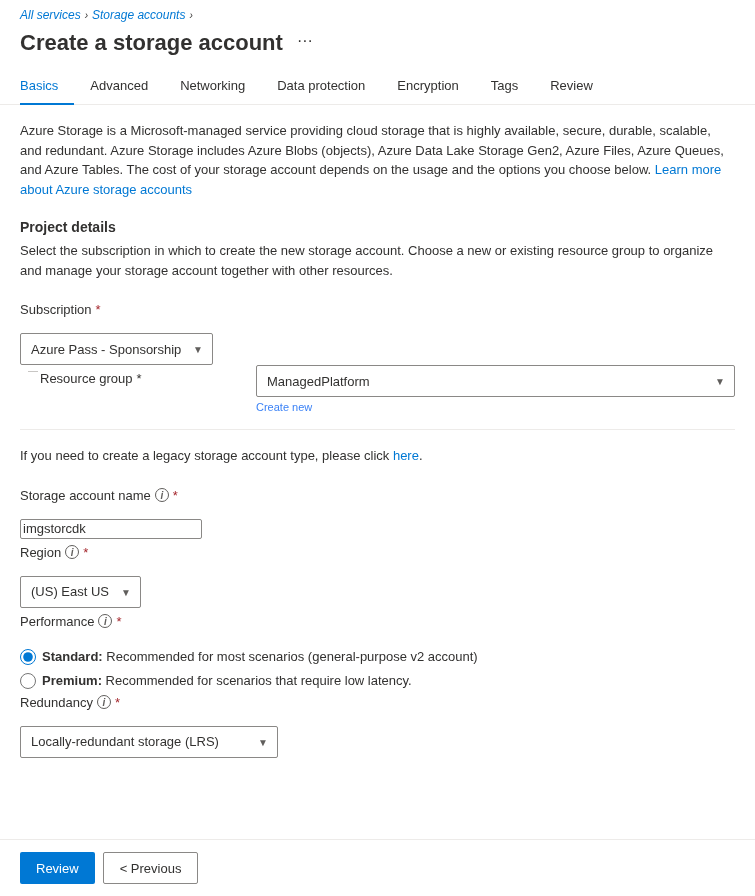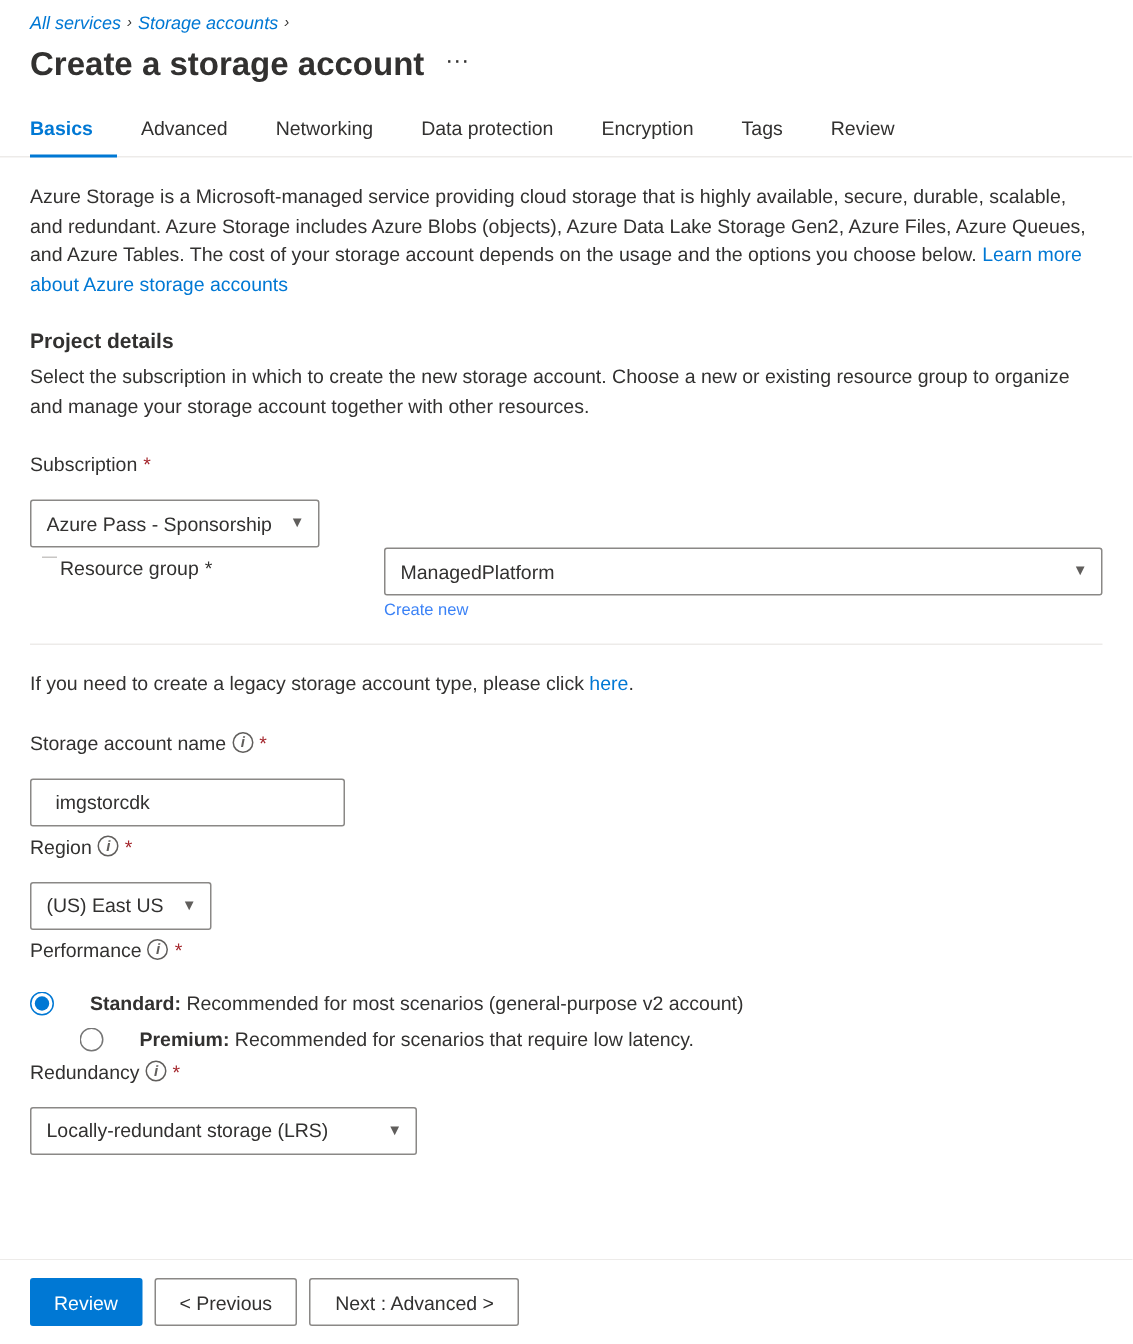--- a/index.html
+++ b/index.html
@@ -55,21 +55,21 @@
       font-size: 13px;
       color: #323130;
       border-bottom: 2px solid transparent;
       margin-bottom: -1px;
       white-space: nowrap;
     }
     .tab:first-child { padding-left: 0; }
     .tab.active {
       color: #0078d4;
       border-bottom: 2px solid #0078d4;
-      font-weight: 700;
+      font-weight: 400;
     }
     .content {
       padding: 16px 20px;
     }
     .description {
       font-size: 13px;
       color: #323130;
       line-height: 1.5;
       margin-bottom: 20px;
     }
@@ -146,26 +146,26 @@
       position: absolute;
       right: 10px;
       top: 50%;
       transform: translateY(-50%);
       pointer-events: none;
       color: #605e5c;
       font-size: 10px;
     }
     .text-input {
       width: 100%;
-      padding: 6px 16px;
+      padding: 6px 2px;
       border: 1px solid #8a8886;
       border-radius: 2px;
       font-size: 13px;
       color: #323130;
-      height: 32px;
+      height: 20px;
     }
     .create-new-link {
       color: #3b82f6;
       text-decoration: none;
       font-size: 11px;
       cursor: pointer;
       margin-top: 4px;
     }
     .resource-group-row {
       display: flex;
@@ -225,24 +225,23 @@
     }
     .radio-group {
       display: flex;
       flex-direction: column;
       gap: 8px;
       padding-top: 4px;
     }
     .radio-option {
       display: flex;
       align-items: center;
-      gap: 24px;
-      cursor: pointer;
-      font-size: 13px;
-      justify-content: center;
+      gap: 6px;
+      cursor: pointer;
+      font-size: 13px;
     }
     .radio-input {
       width: 16px;
       height: 16px;
       cursor: pointer;
       accent-color: #0078d4;
     }
     .footer {
       position: fixed;
       bottom: 0;
@@ -434,14 +433,13 @@
           </div>
         </div>
       </div>
     </div>
   </div>
 </div>
 
 <div class="footer">
   <button class="btn-review">Review</button>
   <button class="btn-prev">&lt; Previous</button>
-  <button class="btn-next">Next : Advanced &gt;</button>
 </div>
 
 </body></html>

